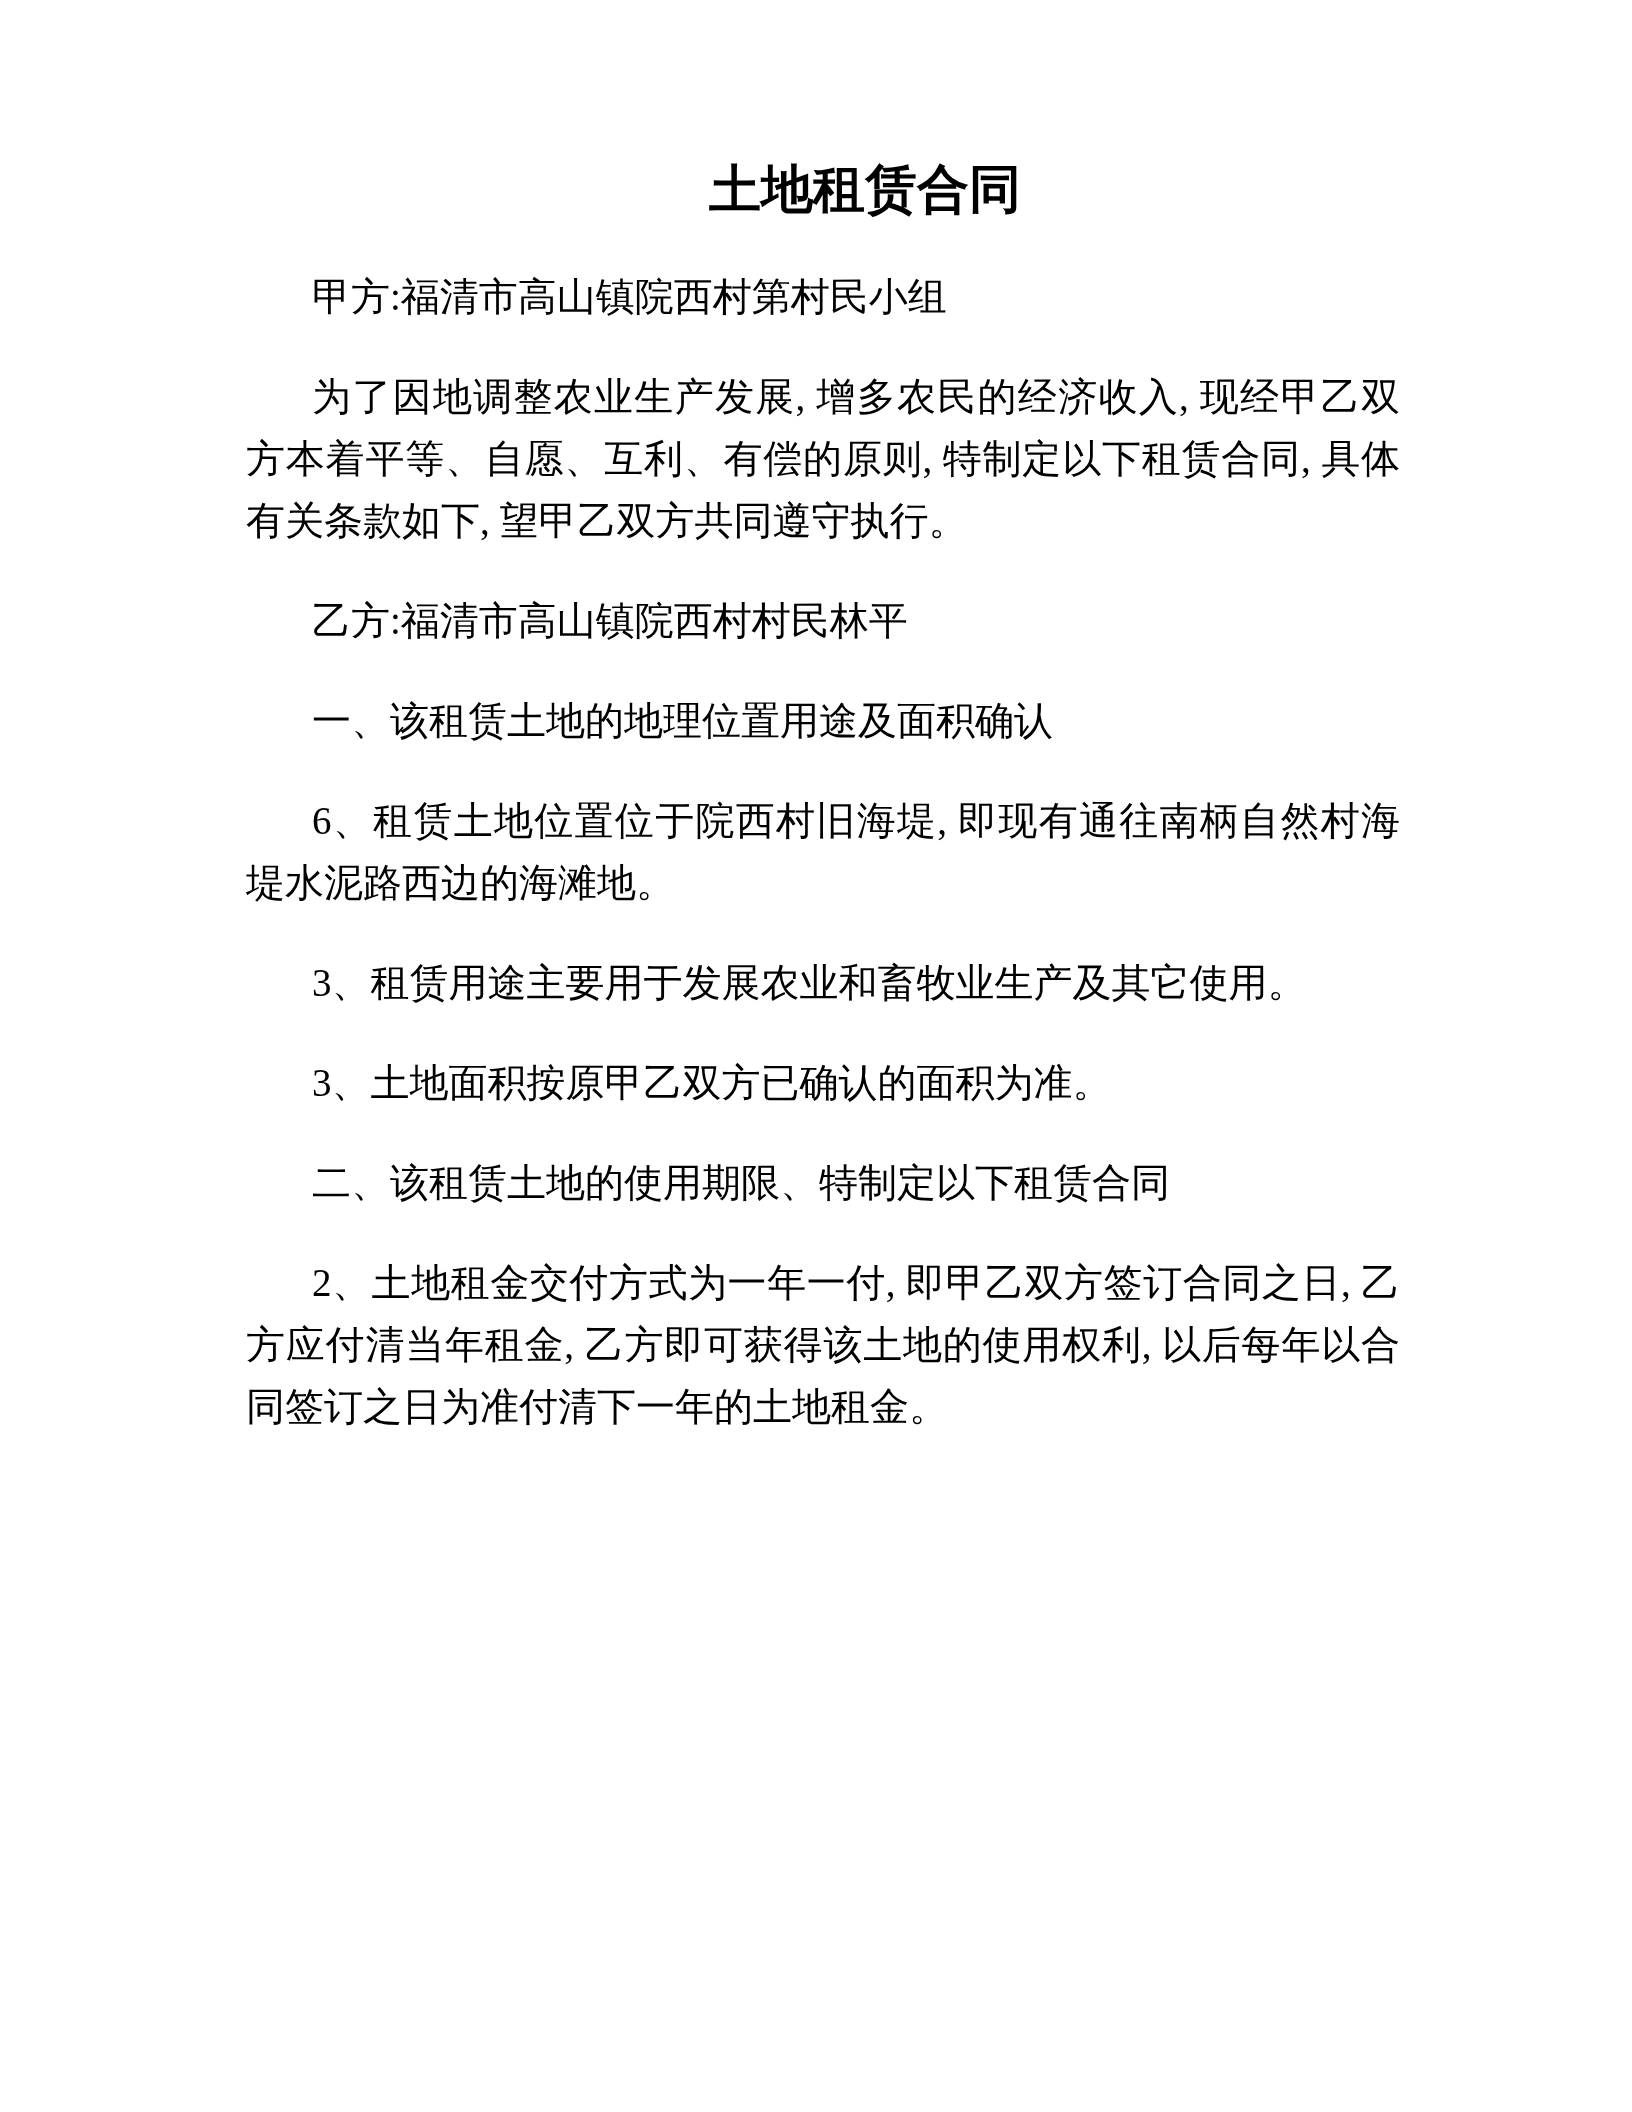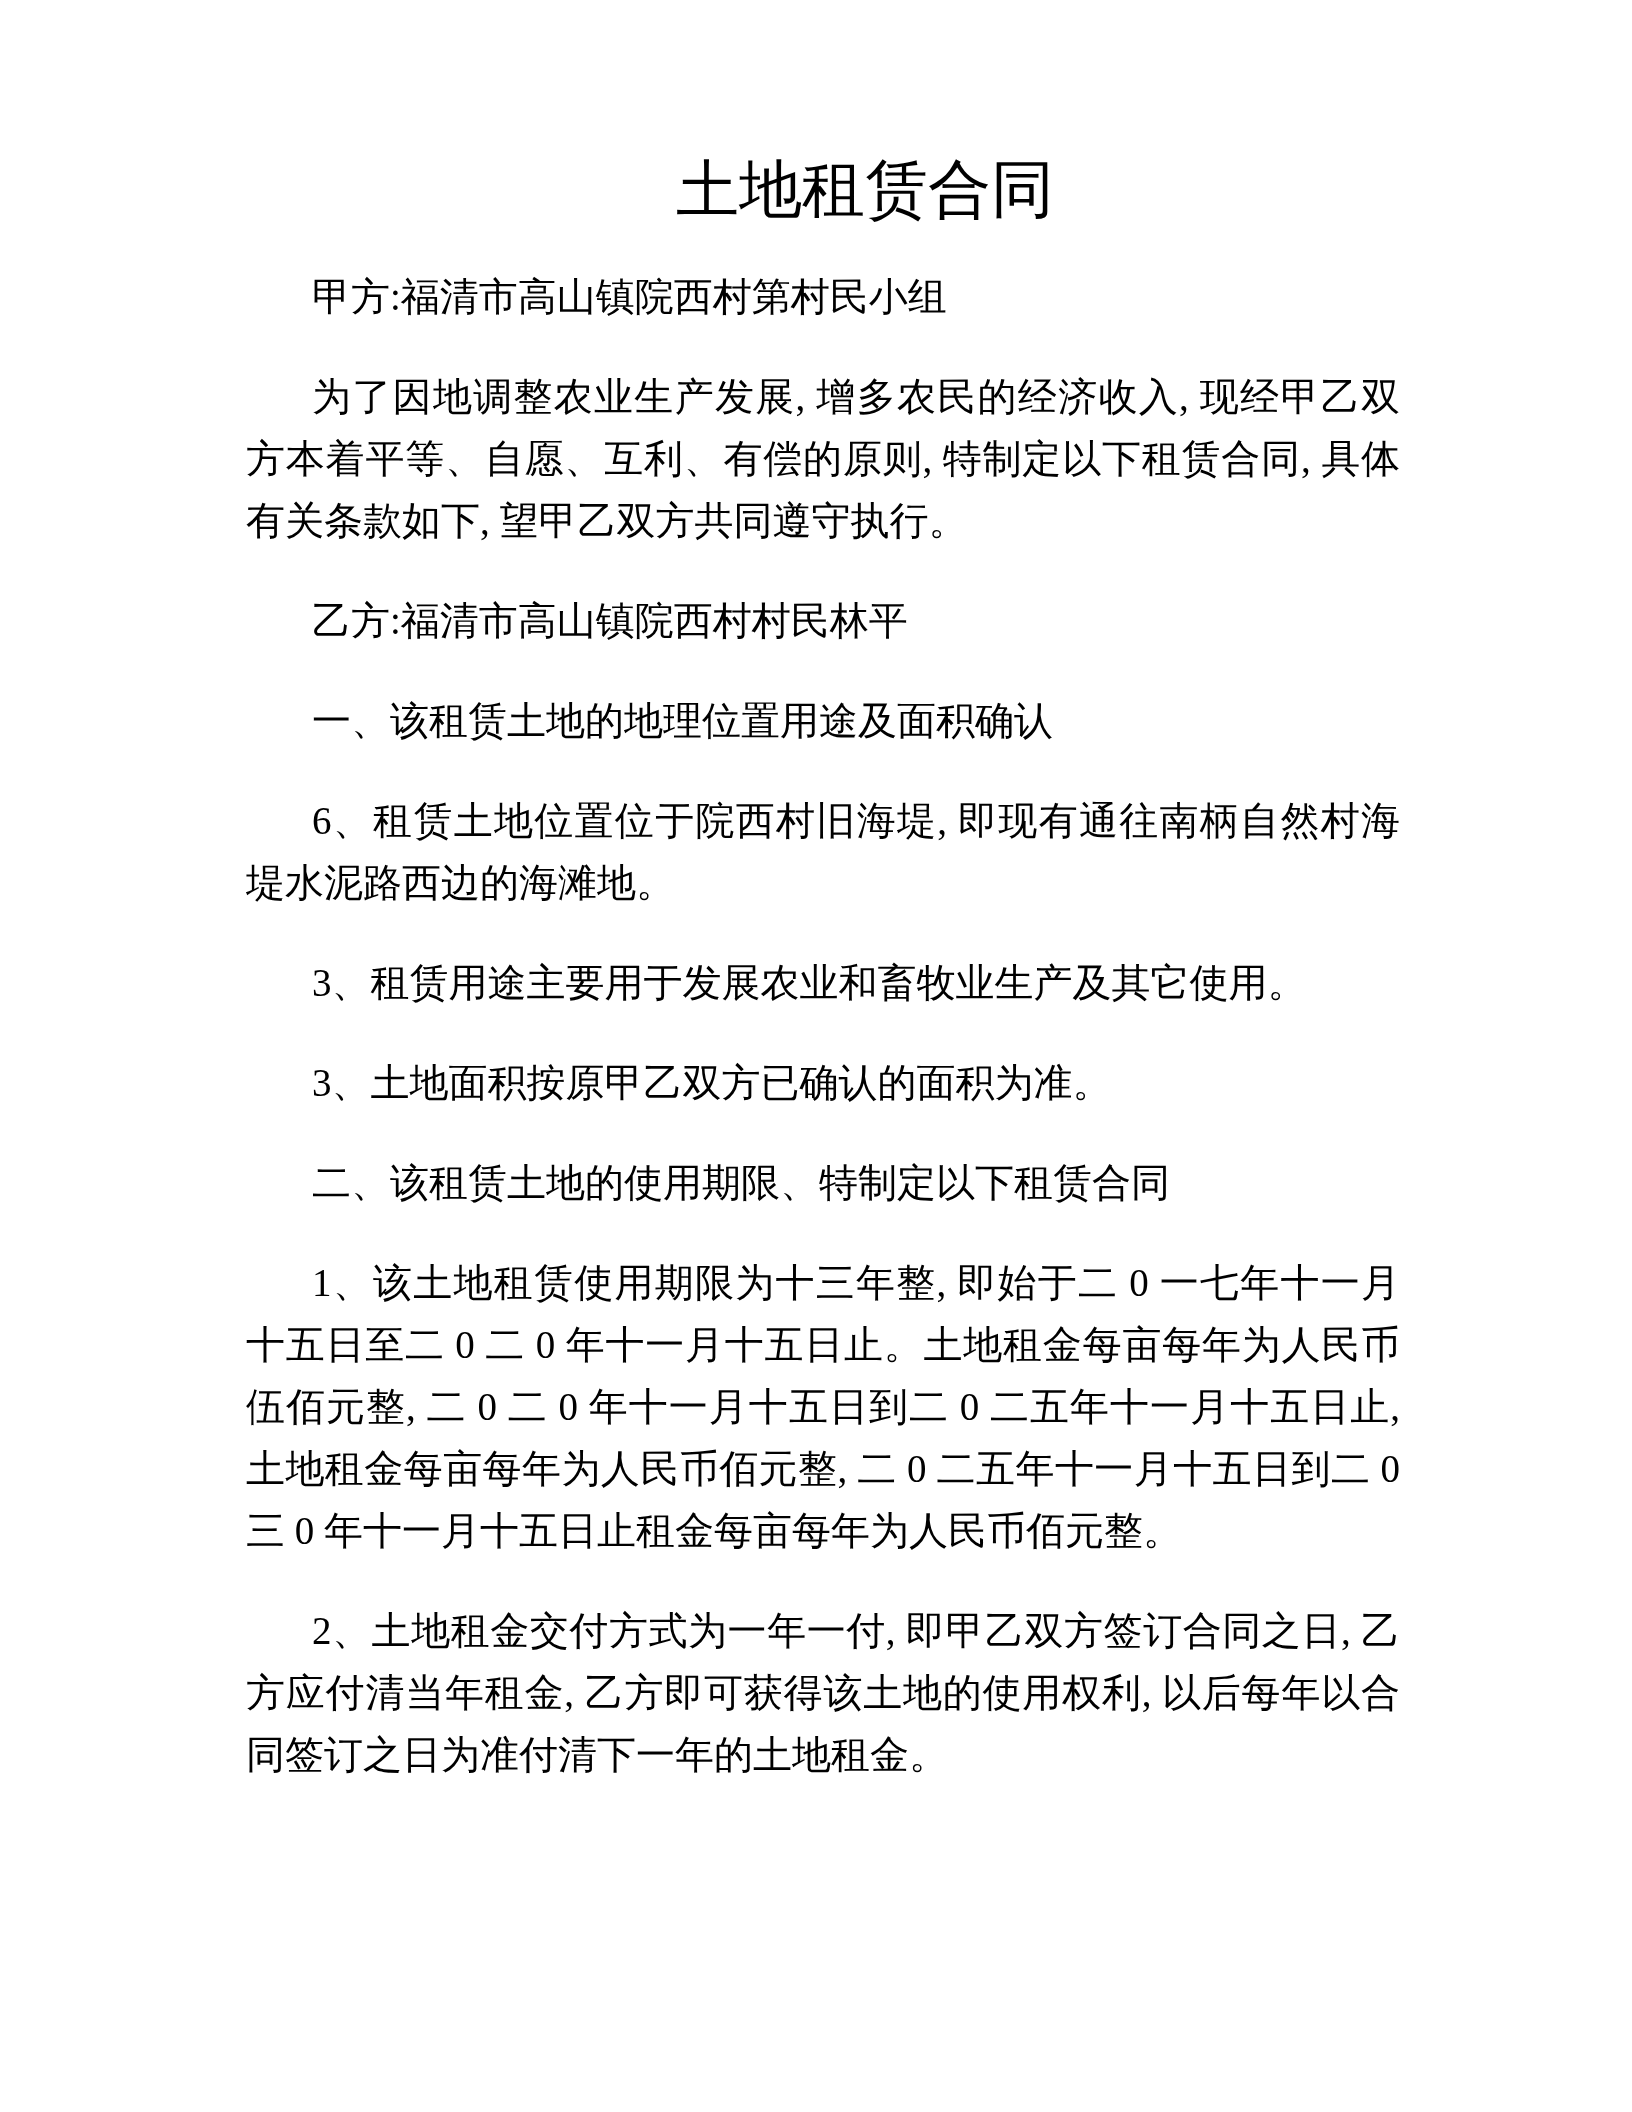--- a/index.html
+++ b/index.html
@@ -15,22 +15,22 @@
     overflow: hidden;
   }
   .page {
     width: 1632px;
     height: 2112px;
     box-sizing: border-box;
     padding: 0 232px 0 246px;
     background: #ffffff;
   }
   .doc-title {
-    font-size: 63px;
-    font-weight: normal;
+    font-size: 52px;
+    font-weight: bold;
     line-height: 60px;
     text-align: center;
     padding-left: 84px;        
     margin: 160px 0 46px 0;
   }
   .para {
     font-size: 39px;
     line-height: 62px;
     margin: 0 0 38px 0;
     text-align: justify;
@@ -54,18 +54,17 @@
   <p class="para">一、该租赁土地的地理位置用途及面积确认</p>
 
   <p class="para">6、租赁土地位置位于院西村旧海堤, 即现有通往南柄自然村海堤水泥路西边的海滩地。</p>
 
   <p class="para">3、租赁用途主要用于发展农业和畜牧业生产及其它使用。</p>
 
   <p class="para">3、土地面积按原甲乙双方已确认的面积为准。</p>
 
   <p class="para">二、该租赁土地的使用期限、特制定以下租赁合同</p>
 
-  <p class="para">1、该土地租赁使用期限为十三年整, 即始于二 0 一七年十一月十五日至二 0 二 0 年十一月十五日止。土地租金每亩每年为人民币伍佰元整, 二 0 二 0 年十一月十五日到二 0 二五年十一月十五日止, 土地租金每亩每年为人民币佰元整, 二 0 二五年十一月十五日到二 0 三 0 年十一月十五日止租金每亩每年为人民币佰元整。</p>
 
   <p class="para">2、土地租金交付方式为一年一付, 即甲乙双方签订合同之日, 乙方应付清当年租金, 乙方即可获得该土地的使用权利, 以后每年以合同签订之日为准付清下一年的土地租金。</p>
 
 
 </div>
 
 </body></html>

